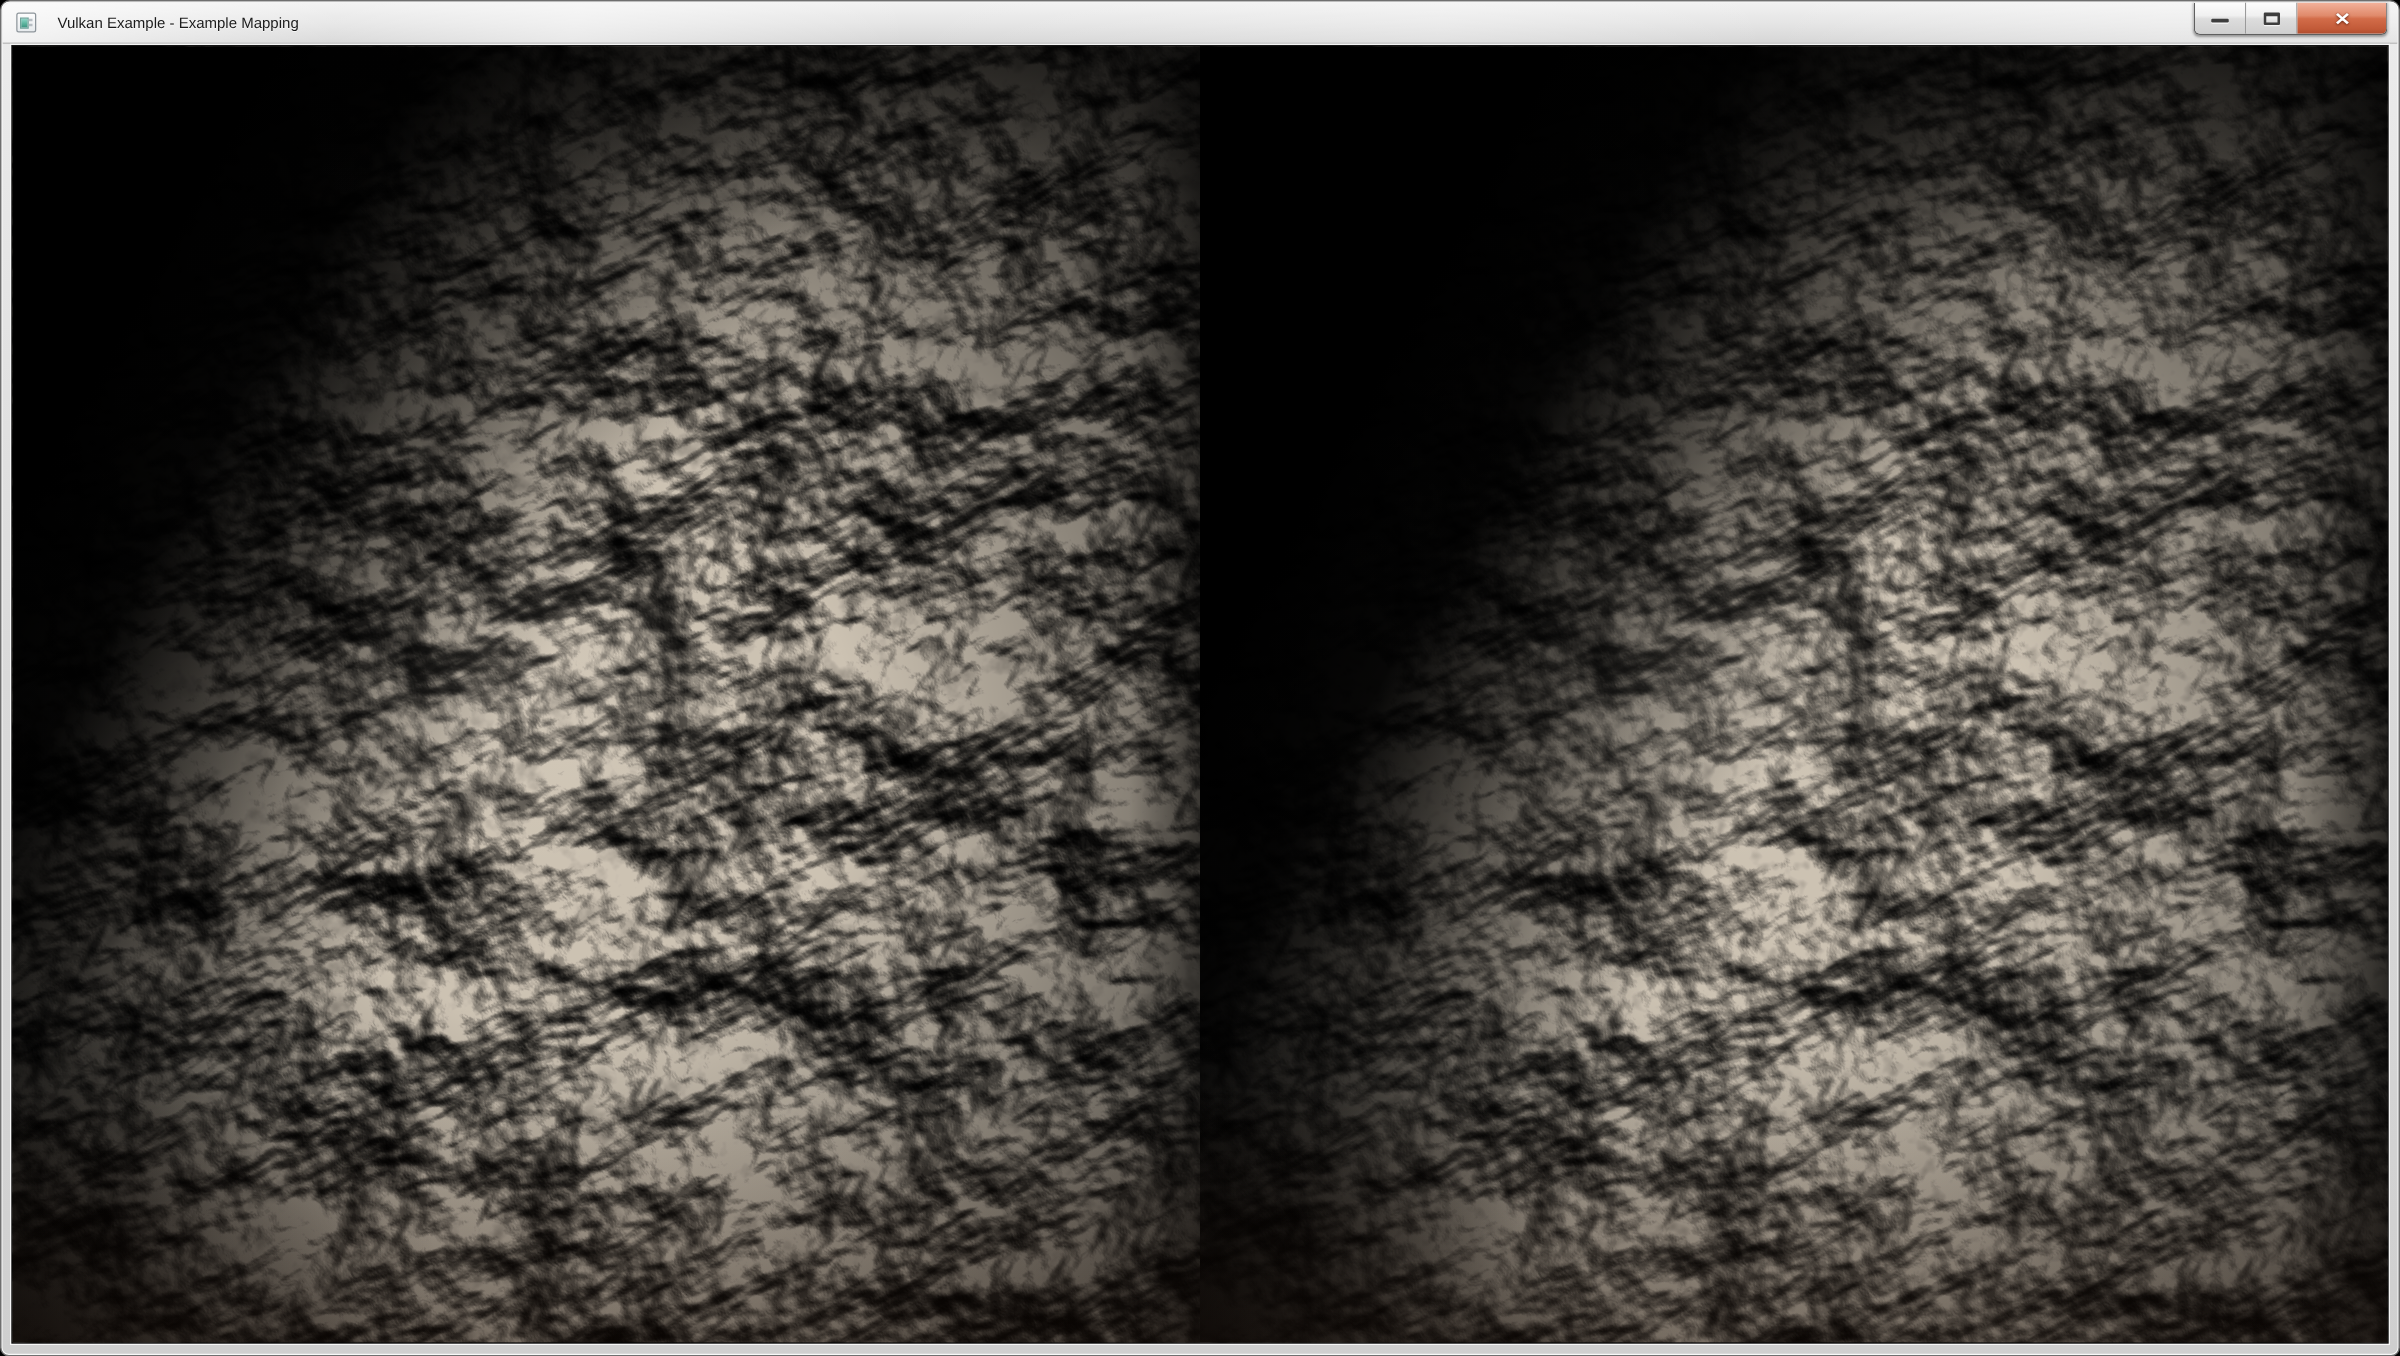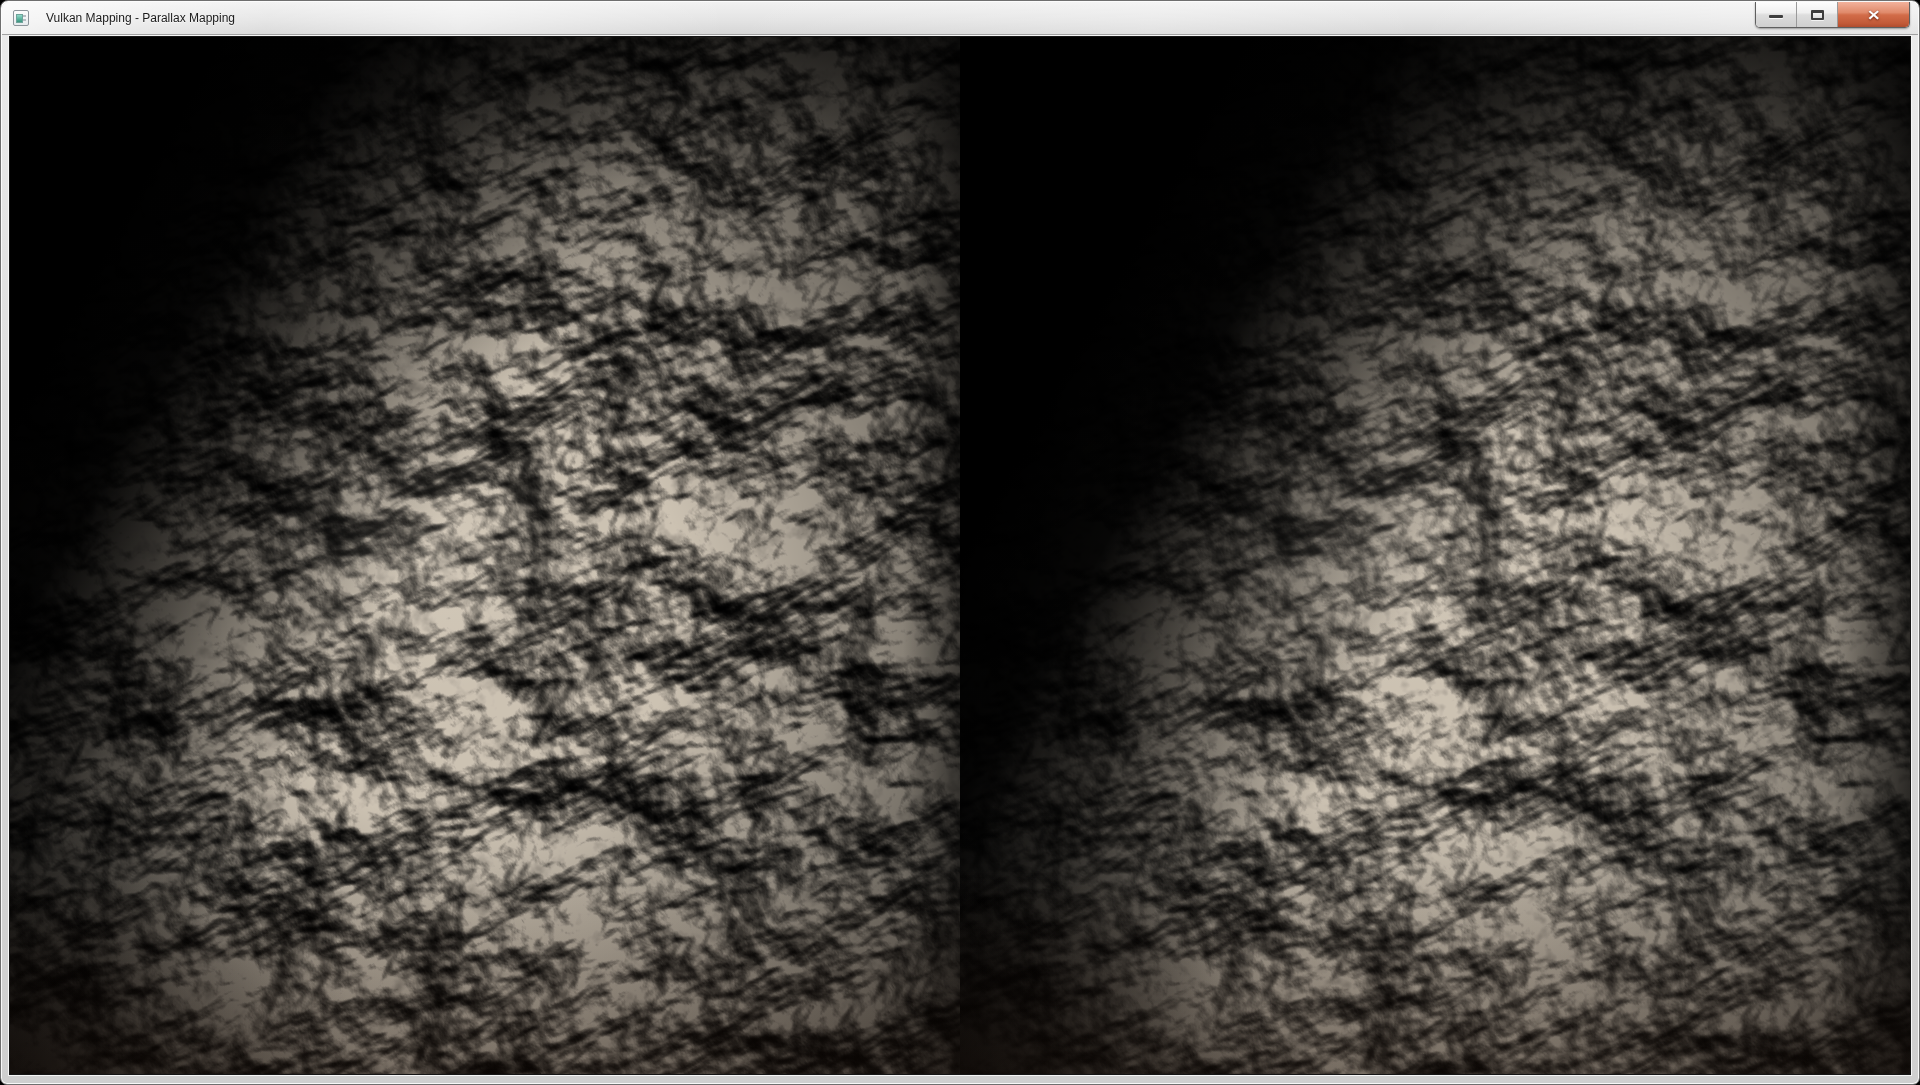--- a/index.html
+++ b/index.html
@@ -167,21 +167,21 @@
 <body>
 
 <div class="window">
 
   <div class="titlebar">
     <div class="app-icon">
       <div class="ai-teal"></div>
       <div class="ai-line l1"></div>
       <div class="ai-line l2"></div>
     </div>
-    <div class="title-text">Vulkan Mapping - Parallax Mapping</div>
+    <div class="title-text">Vulkan Example - Example Mapping</div>
 
     <div class="controls">
       <div class="ctrl min">
         <div class="glyph-min"></div>
       </div>
       <div class="ctrl max">
         <div class="glyph-max"></div>
       </div>
       <div class="ctrl close">
         <span class="glyph-close">✕</span>

